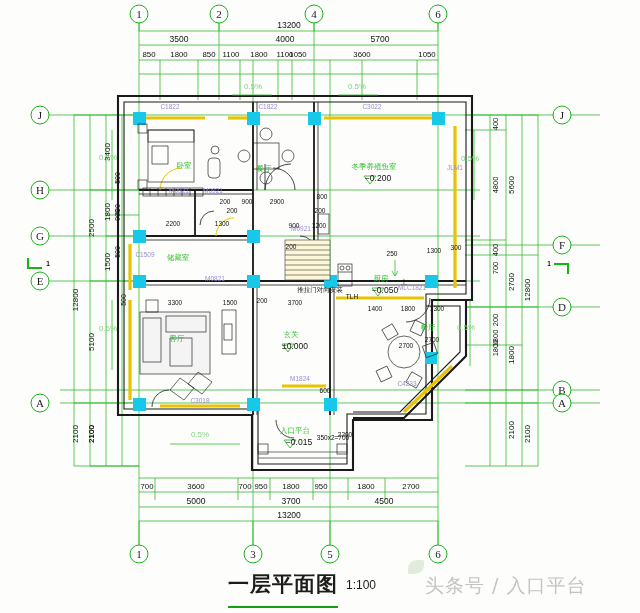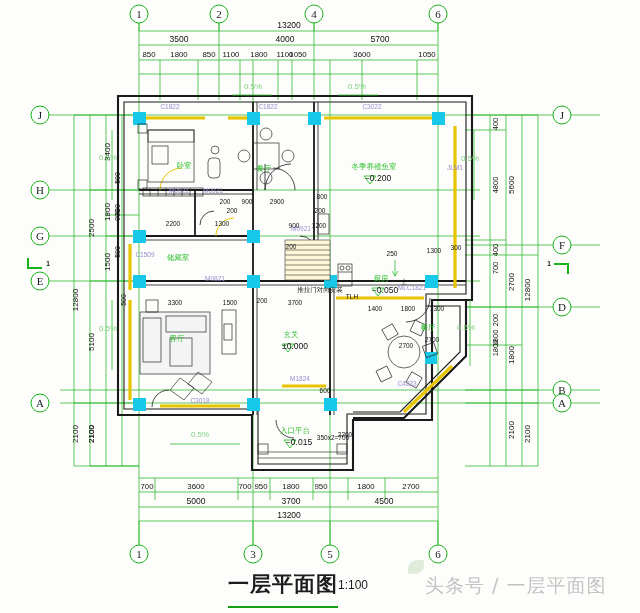--- a/index.html
+++ b/index.html
@@ -4,21 +4,21 @@
 <style>
   html,body{margin:0;padding:0;background:#fff;}
   body{width:640px;height:613px;position:relative;overflow:hidden;
        font-family:"Liberation Sans","DejaVu Sans",sans-serif;}
   #sheet{position:absolute;inset:0;width:640px;height:613px;background:#fdfdfb;}
   svg{position:absolute;left:0;top:0;}
   .title-wrap{position:absolute;left:228px;top:570px;width:260px;height:40px;}
   .plan-title{font-family:"DejaVu Sans","Liberation Sans",sans-serif;
       font-size:21px;font-weight:bold;color:#1c1c1c;letter-spacing:1px;
       border-bottom:2.5px solid #14a014;display:inline-block;padding-bottom:8px;}
-  .plan-scale{font-size:12px;color:#1c1c1c;vertical-align:2px;
+  .plan-scale{font-size:12px;color:#1c1c1c;margin-left:8px;vertical-align:2px;
       font-family:"Liberation Sans",sans-serif;}
   .watermark{position:absolute;left:425px;top:573px;font-size:19px;color:#b9b9b9;
       font-family:"DejaVu Sans",sans-serif;letter-spacing:1px;opacity:.85;}
   .wm-leaf{position:absolute;left:408px;top:560px;width:16px;height:14px;
       background:#cfe0c8;border-radius:60% 10% 60% 10%;opacity:.6;}
 </style>
 </head>
 <body>
 
 <div id="sheet">
@@ -497,14 +497,14 @@
         <text x="48" y="266" font-size="6.5" font-family="&quot;Liberation Sans&quot;, sans-serif" fill="#111" text-anchor="middle" font-weight="bold">1</text>
         <text x="549" y="266" font-size="6.5" font-family="&quot;Liberation Sans&quot;, sans-serif" fill="#111" text-anchor="middle" font-weight="bold">1</text>
       </g>
   </svg>
 
   <div class="title-wrap">
     <span class="plan-title">一层平面图</span><span class="plan-scale">1:100</span>
   </div>
 
   <div class="wm-leaf"></div>
-  <div class="watermark">头条号 / 一层平面图</div>
+  <div class="watermark">头条号 / 入口平台</div>
 </div>
 
 </body></html>

